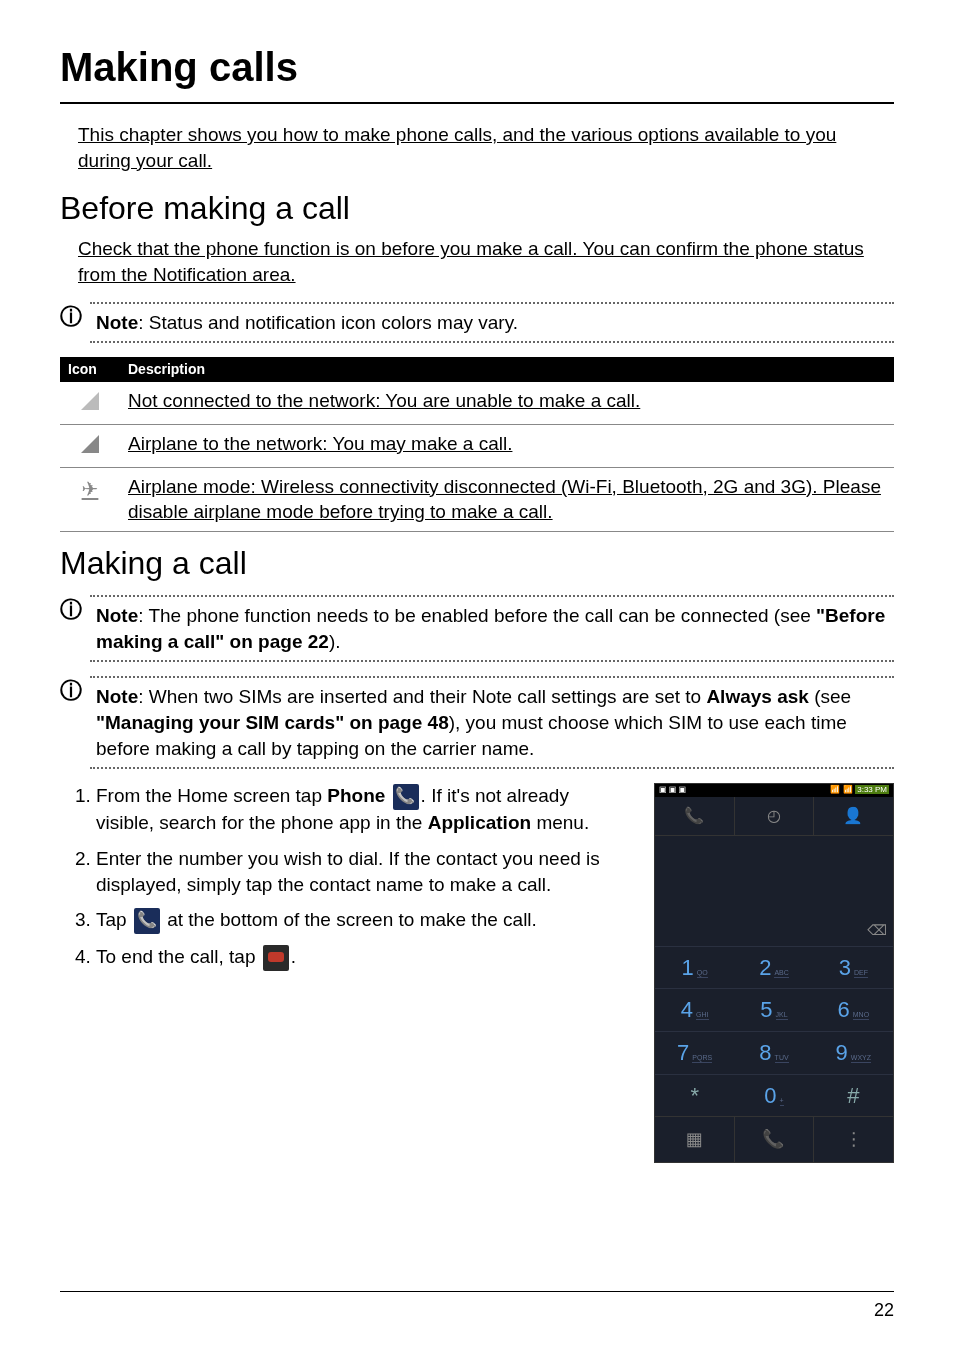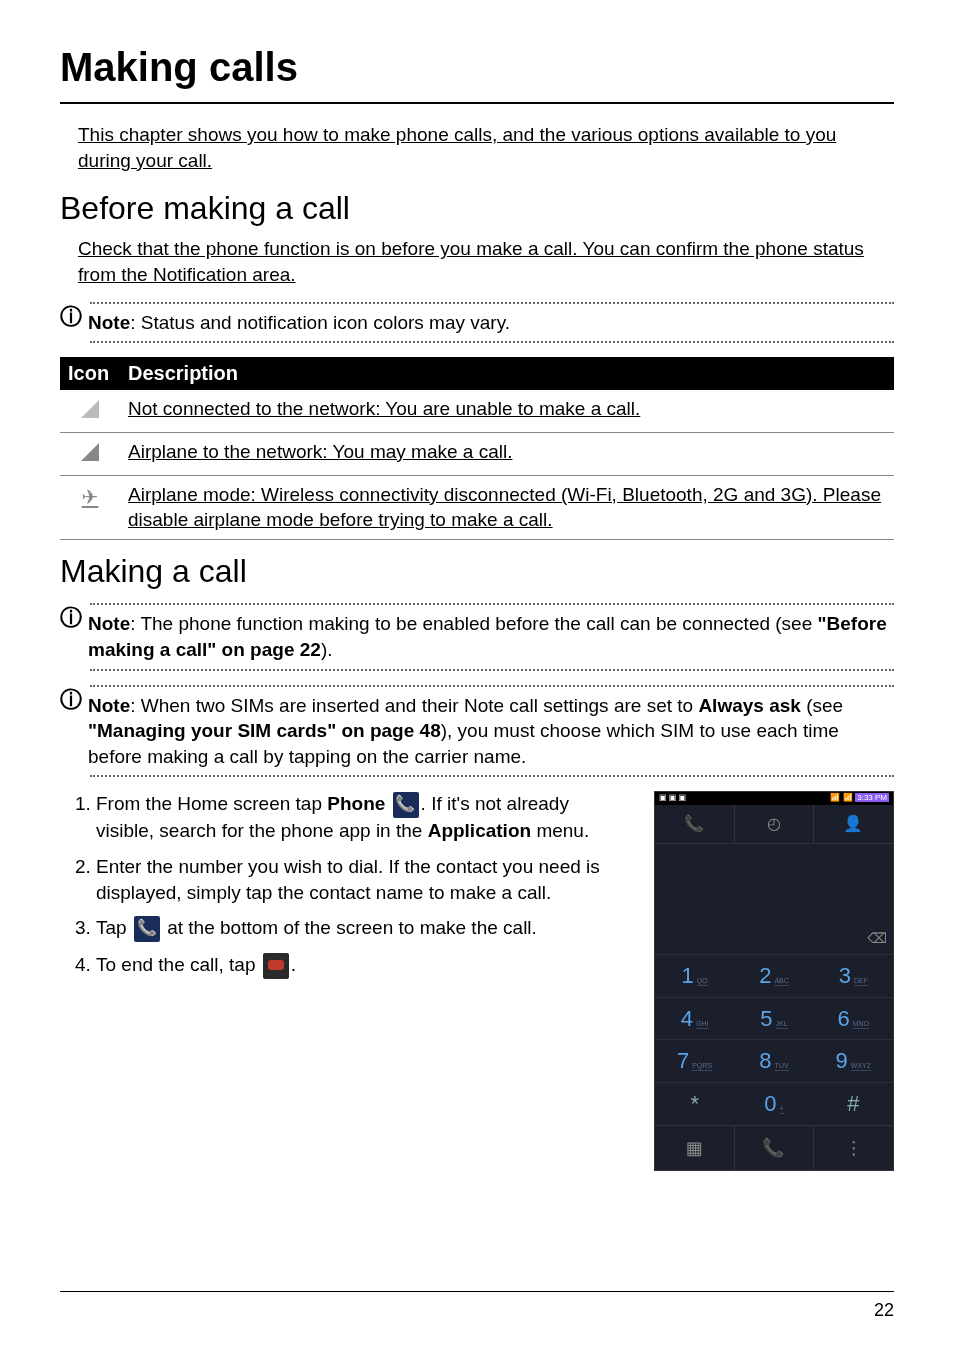--- a/index.html
+++ b/index.html
@@ -50,37 +50,37 @@
     border-top: 2px dotted #666;
     margin-left: 30px;
     margin-bottom: 6px;
   }
   .dotted-bottom {
     border-top: 2px dotted #666;
     margin-left: 30px;
     margin-top: 6px;
   }
   .note-text {
-    margin-left: 28px;
+    margin-left: 36px;
   }
   table.icon-table {
     width: 100%;
     border-collapse: collapse;
     margin-top: 6px;
     margin-bottom: 10px;
   }
   table.icon-table thead tr {
     background: #000;
     color: #fff;
   }
   table.icon-table th {
     text-align: left;
     font-weight: bold;
     padding: 3px 8px;
-    font-size: 20px;
+    font-size: 14px;
   }
   table.icon-table td {
     padding: 6px 8px;
     vertical-align: top;
     border-bottom: 1px solid #888;
     font-size: 19px;
     text-decoration: underline;
   }
   table.icon-table td.icon-cell {
     width: 60px;
@@ -125,21 +125,21 @@
   .phone-screenshot {
     width:240px;
     background:#1a1f2b;
     color:#fff;
     font-family: sans-serif;
     font-size:12px;
     border:1px solid #333;
   }
   .ps-status { display:flex; justify-content:space-between; padding:1px 4px; background:#000; font-size:8px;}
   .ps-status .right { color:#7cb7e8;}
-  .ps-status .time { color:#fff; background:#8b5cf6; padding:0 2px;margin-top:39px;}
+  .ps-status .time { color:#fff; background:#4d7c0f; padding:0 2px;margin-top:39px;}
   .ps-tabs { display:flex; border-bottom:1px solid #333;}
   .ps-tabs div { flex:1; text-align:center; padding:8px 0; color:#888; font-size:16px;}
   .ps-tabs div.active { color:#7cb7e8;}
   .ps-tabs .sep { flex:0 0 1px; background:#333; padding:0;}
   .ps-display { height:110px; position:relative;}
   .ps-display .bksp { position:absolute; right:6px; bottom:6px; color:#888; font-size:14px;}
   .ps-dialpad { display:grid; grid-template-columns:repeat(3,1fr); }
   .ps-dialpad .key { text-align:center; padding:6px 0; border-top:1px solid #2a3040;}
   .ps-dialpad .key .num { color:#5aa3e8; font-size:22px; font-weight:300;}
   .ps-dialpad .key .let { color:#5a6a8a; font-size:7px; border-bottom:1px solid #3a4560; padding-bottom:1px; margin-left:3px;}
@@ -204,21 +204,21 @@
     </tr>
   </tbody>
 </table>
 
 <h2 class="section-heading">Making a call</h2>
 
 <div class="note-block">
   <span class="note-icon">ⓘ</span>
   <div class="dotted"></div>
   <p class="note-text">
-    <b>Note</b><span>: The phone function making to be enabled before the call can be connected (see </span><b>"Before making a call" on page 22</b><span>).</span>
+    <b>Note</b><span>: The phone function needs to be enabled before the call can be connected (see </span><b>"Before making a call" on page 22</b><span>).</span>
   </p>
   <div class="dotted-bottom"></div>
 </div>
 
 <div class="note-block">
   <span class="note-icon">ⓘ</span>
   <div class="dotted"></div>
   <p class="note-text">
     <b>Note</b><span>: When two SIMs are inserted and their Note call settings are set to </span><b>Always ask</b><span> (see </span><b>"Managing your SIM cards" on page 48</b><span>), you must choose which SIM to use each time before making a call by tapping on the carrier name.</span>
   </p>

